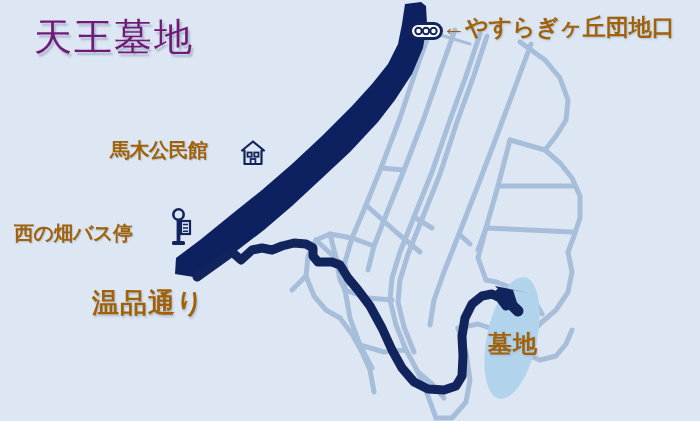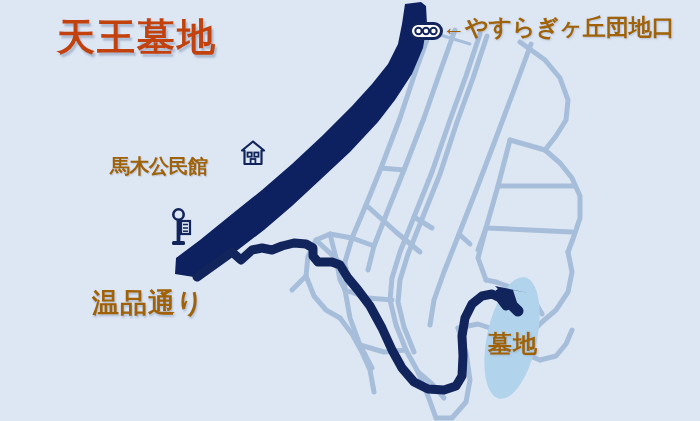--- a/index.html
+++ b/index.html
@@ -26,25 +26,24 @@
   .map-label {
     position: absolute;
     color: #a16207;
     font-weight: bold;
     white-space: nowrap;
     line-height: 1.15;
     letter-spacing: -0.5px;
   }
   .title-label {
     font-size: 38px;
-    font-weight: bold;
-    color: #c2410c;
+    font-weight: normal;
+    color: #701a75;
     text-shadow: 2px 3px 2px rgba(130,150,180,0.55);
     letter-spacing: 2px;
-    margin-left: 23px;
   }
   .label-kouminkan {
     font-size: 20px;
     text-shadow: 1px 1px 1px rgba(150,165,195,0.5);
   }
   .label-busstop {
     font-size: 20px;
     text-shadow: 1px 1px 1px rgba(150,165,195,0.5);
   }
   .label-road-main {
@@ -167,22 +166,23 @@
       <rect x="2" y="33" width="13" height="4" rx="1.5" fill="#12245c"></rect>
       <rect x="11" y="13" width="9" height="13" fill="none" stroke="#12245c" stroke-width="2.2"></rect>
       <line x1="13" y1="16.5" x2="18" y2="16.5" stroke="#12245c" stroke-width="1.5"></line>
       <line x1="13" y1="20" x2="18" y2="20" stroke="#12245c" stroke-width="1.5"></line>
       <line x1="13" y1="23.2" x2="18" y2="23.2" stroke="#12245c" stroke-width="1.5"></line>
     </svg>
   </div>
 
   <div class="map-label title-label" style="left:34px; top:16px;">天王墓地</div>
 
-  <div class="map-label label-kouminkan" style="left:110px; top:155px;">馬木公民館</div>
+  <div class="map-label label-kouminkan" style="left:110px; top:139px;">馬木公民館</div>
 
+  <div class="map-label label-busstop" style="left:14px; top:222px;">西の畑バス停</div>
 
   <div class="map-label label-road-main" style="left:92px; top:288px;">温品通り</div>
 
 
   <div class="map-label label-crossing" style="left:442px; top:14px;">←やすらぎヶ丘団地口</div>
 
 
   <div class="map-label label-bochi" style="left:488px; top:330px;">墓地</div>
 
 </div>

